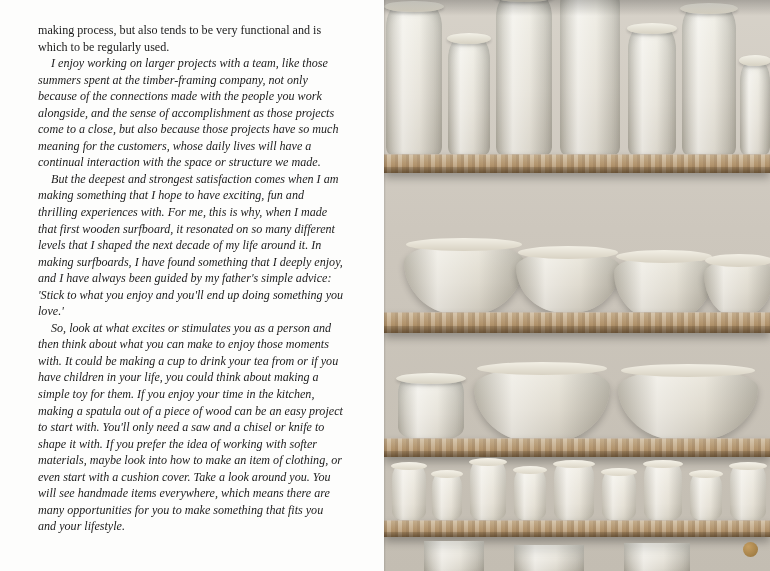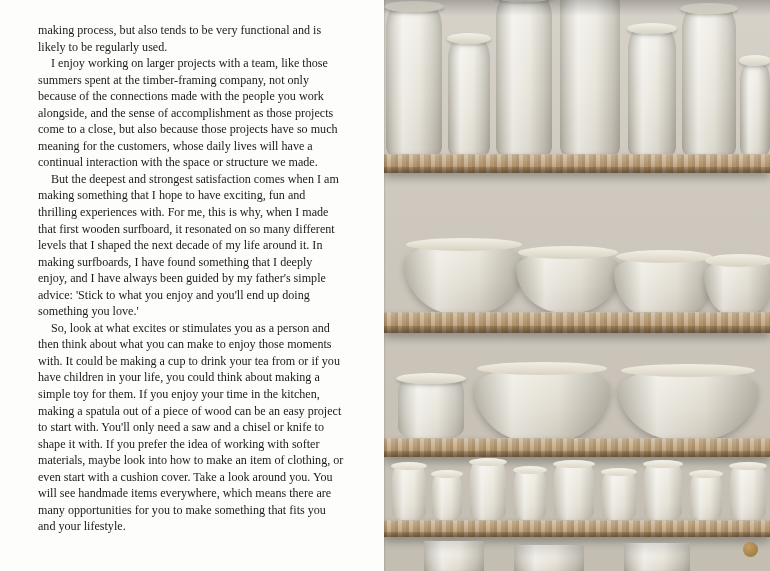--- a/index.html
+++ b/index.html
@@ -35,20 +35,21 @@
     line-height: 16.55px;
     color: #1b1b1b;
     text-align: left;
     hyphens: none;
   }
   .body-text p {
     margin: 0;
   }
   .body-text p.indent {
     text-indent: 13px;
+    font-style: italic;
   }
   
   .photo-page {
     width: 386px;
     height: 571px;
     position: relative;
     overflow: hidden;
     background: #cfcac2;
   }
   .photo {
@@ -162,21 +163,21 @@
   }
 </style>
 </head>
 <body>
 
 <div class="page">
   <div class="spread">
 
     <div class="text-page">
       <div class="body-text">
-        <p>making process, but also tends to be very functional and is likely to be regularly used.</p>
+        <p>making process, but also tends to be very functional and is which to be regularly used.</p>
         <p class="indent">I enjoy working on larger projects with a team, like those summers spent at the timber-framing company, not only because of the connections made with the people you work alongside, and the sense of accomplishment as those projects come to a close, but also because those projects have so much meaning for the customers, whose daily lives will have a continual interaction with the space or structure we made.</p>
         <p class="indent">But the deepest and strongest satisfaction comes when I am making something that I hope to have exciting, fun and thrilling experiences with. For me, this is why, when I made that first wooden surfboard, it resonated on so many different levels that I shaped the next decade of my life around it. In making surfboards, I have found something that I deeply enjoy, and I have always been guided by my father's simple advice: 'Stick to what you enjoy and you'll end up doing something you love.'</p>
         <p class="indent">So, look at what excites or stimulates you as a person and then think about what you can make to enjoy those moments with. It could be making a cup to drink your tea from or if you have children in your life, you could think about making a simple toy for them. If you enjoy your time in the kitchen, making a spatula out of a piece of wood can be an easy project to start with. You'll only need a saw and a chisel or knife to shape it with. If you prefer the idea of working with softer materials, maybe look into how to make an item of clothing, or even start with a cushion cover. Take a look around you. You will see handmade items everywhere, which means there are many opportunities for you to make something that fits you and your lifestyle.</p>
       </div>
     </div>
 
     <div class="photo-page">
       <div class="photo">
         <div class="wall"></div>
 

